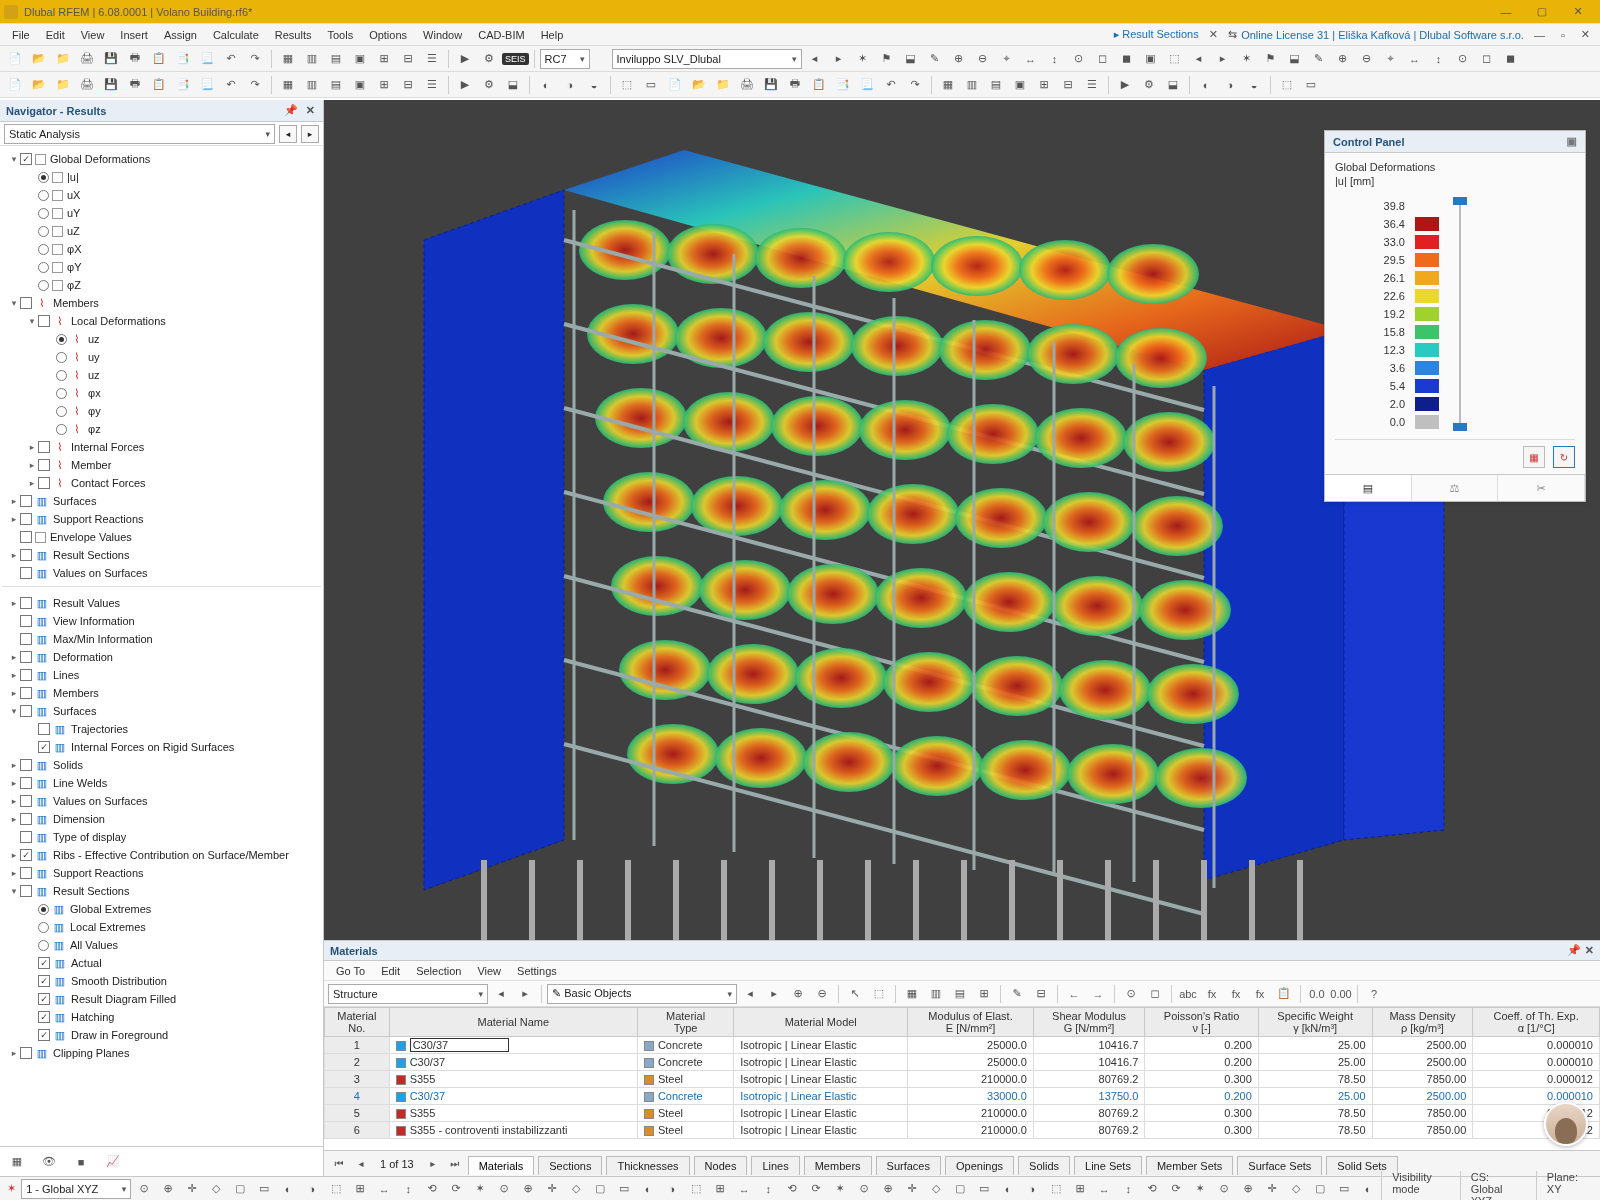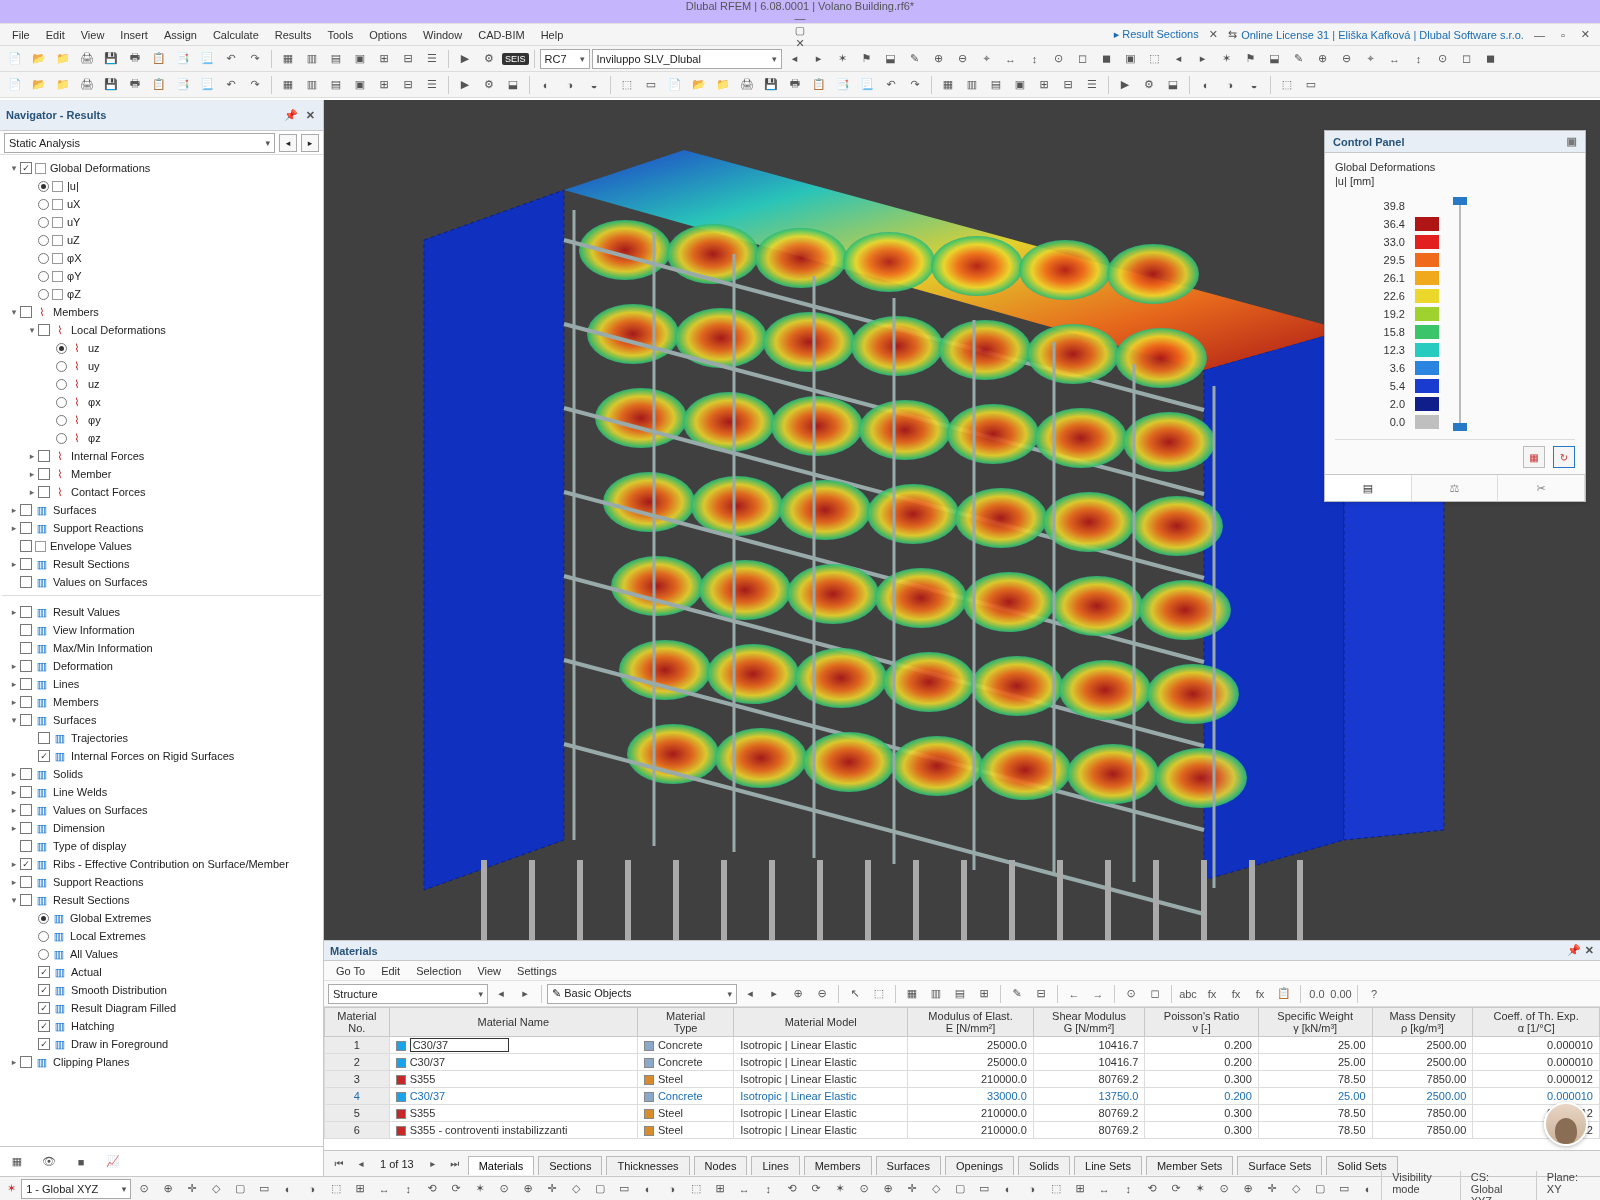--- a/index.html
+++ b/index.html
@@ -1,19 +1,19 @@
 <!DOCTYPE html>
 <html><head>
 <meta charset="utf-8">
 <style>
 * { box-sizing: border-box; margin: 0; padding: 0; font-family: "Segoe UI", Tahoma, sans-serif; font-size: 11px; }
 body { background: #fff; width: 1600px; height: 1200px; overflow: hidden; position: relative; color: #222; }
 
 
-.titlebar { height: 24px; background: #c4b5fd; display: flex; align-items: center; padding: 0 4px; border-bottom: 1px solid #e0e0e0; flex-direction: column; }
+.titlebar { height: 24px; background: #eab308; display: flex; align-items: center; padding: 0 4px; border-bottom: 1px solid #e0e0e0; }
 .titlebar .app-icon { width: 14px; height: 14px; background: #d4a017; border-radius: 2px; margin-right: 6px; }
 .titlebar .title { flex: 0 0 auto; color: #555; }
 .titlebar .spacer { flex: 1; }
 .titlebar .win-btn { width: 36px; height: 24px; display: flex; align-items: center; justify-content: center; color: #555; cursor: pointer; }
 
 
 .menubar { height: 22px; display: flex; align-items: center; background: #f5f5f5; border-bottom: 1px solid #dcdcdc; padding: 0 4px; gap: 0; }
 .menubar .mitem { padding: 2px 8px; cursor: pointer; color: #333; }
 .menubar .rside { margin-left: auto; display: flex; align-items: center; gap: 4px; color: #555; }
 .menubar .rside .xbtn { padding: 0 6px; cursor: pointer; }
@@ -25,21 +25,21 @@
 .tsep { width: 1px; height: 18px; background: #ccc; margin: 0 3px; }
 .combo { height: 20px; border: 1px solid #aaa; background: #fff; padding: 0 18px 0 4px; min-width: 60px; position: relative; display: flex; align-items: center; cursor: pointer; }
 .combo::after { content: "▾"; position: absolute; right: 4px; color: #555; font-size: 9px; }
 .seis-badge { background:#333;color:#fff;font-size:9px;padding:1px 3px;border-radius:2px; }
 
 
 .main { position: absolute; top: 100px; bottom: 24px; left: 0; right: 0; display: flex; }
 
 
 .navigator { width: 324px; border-right: 1px solid #c8c8c8; display: flex; flex-direction: column; background: #fff; }
-.nav-header { height: 31px; background: #e7eef5; border-bottom: 1px solid #c8c8c8; display: flex; align-items: center; padding: 0 6px; color: #27537a; font-weight: 600; }
+.nav-header { height: 22px; background: #e7eef5; border-bottom: 1px solid #c8c8c8; display: flex; align-items: center; padding: 0 6px; color: #27537a; font-weight: 600; }
 .nav-header .pinclose { margin-left: auto; display: flex; gap: 4px; color: #555; }
 .nav-header .pinclose span { cursor: pointer; padding: 0 2px; }
 .nav-combo-row { height: 24px; border-bottom: 1px solid #ddd; display: flex; align-items: center; padding: 2px 4px; gap: 4px; }
 .nav-combo-row .combo { flex: 1; }
 .nav-combo-row .navbtn { width: 18px; height: 18px; display:flex;align-items:center;justify-content:center;border:1px solid #aaa;background:#f8f8f8;cursor:pointer;font-size:9px; }
 .nav-tree { flex: 1; overflow-y: auto; padding: 4px 2px; }
 .tree-row { display: flex; align-items: center; height: 18px; padding-left: 4px; cursor: pointer; white-space:nowrap; }
 .tw { width: 12px; display: inline-flex; justify-content: center; color: #666; font-size: 9px; }
 .chk { width: 12px; height: 12px; border: 1px solid #777; margin-right: 3px; display:inline-flex;align-items:center;justify-content:center;font-size:9px;color:#333; }
 .chk.on::after { content: "✓"; }
@@ -162,21 +162,21 @@
     <div class="tbtn">▣</div>
     <div class="tbtn">⊞</div>
     <div class="tbtn">⊟</div>
     <div class="tbtn">☰</div>
     <div class="tsep"></div>
     <div class="tbtn">▶</div>
     <div class="tbtn">⚙</div>
     <span class="seis-badge">SEIS</span>
     <div class="tsep"></div>
     <div class="combo" style="min-width: 50px;">RC7</div>
-    <div class="combo" style="min-width: 190px;">Inviluppo SLV_Dlubal</div>
+    <div class="combo" style="min-width: 190px; margin-left: 20px;">Inviluppo SLV_Dlubal</div>
     <div class="tbtn">◂</div>
     <div class="tbtn">▸</div>
     <div class="tbtn">✶</div>
     <div class="tbtn">⚑</div>
     <div class="tbtn">⬓</div>
     <div class="tbtn">✎</div>
     <div class="tbtn">⊕</div>
     <div class="tbtn">⊖</div>
     <div class="tbtn">⌖</div>
     <div class="tbtn">↔</div>

